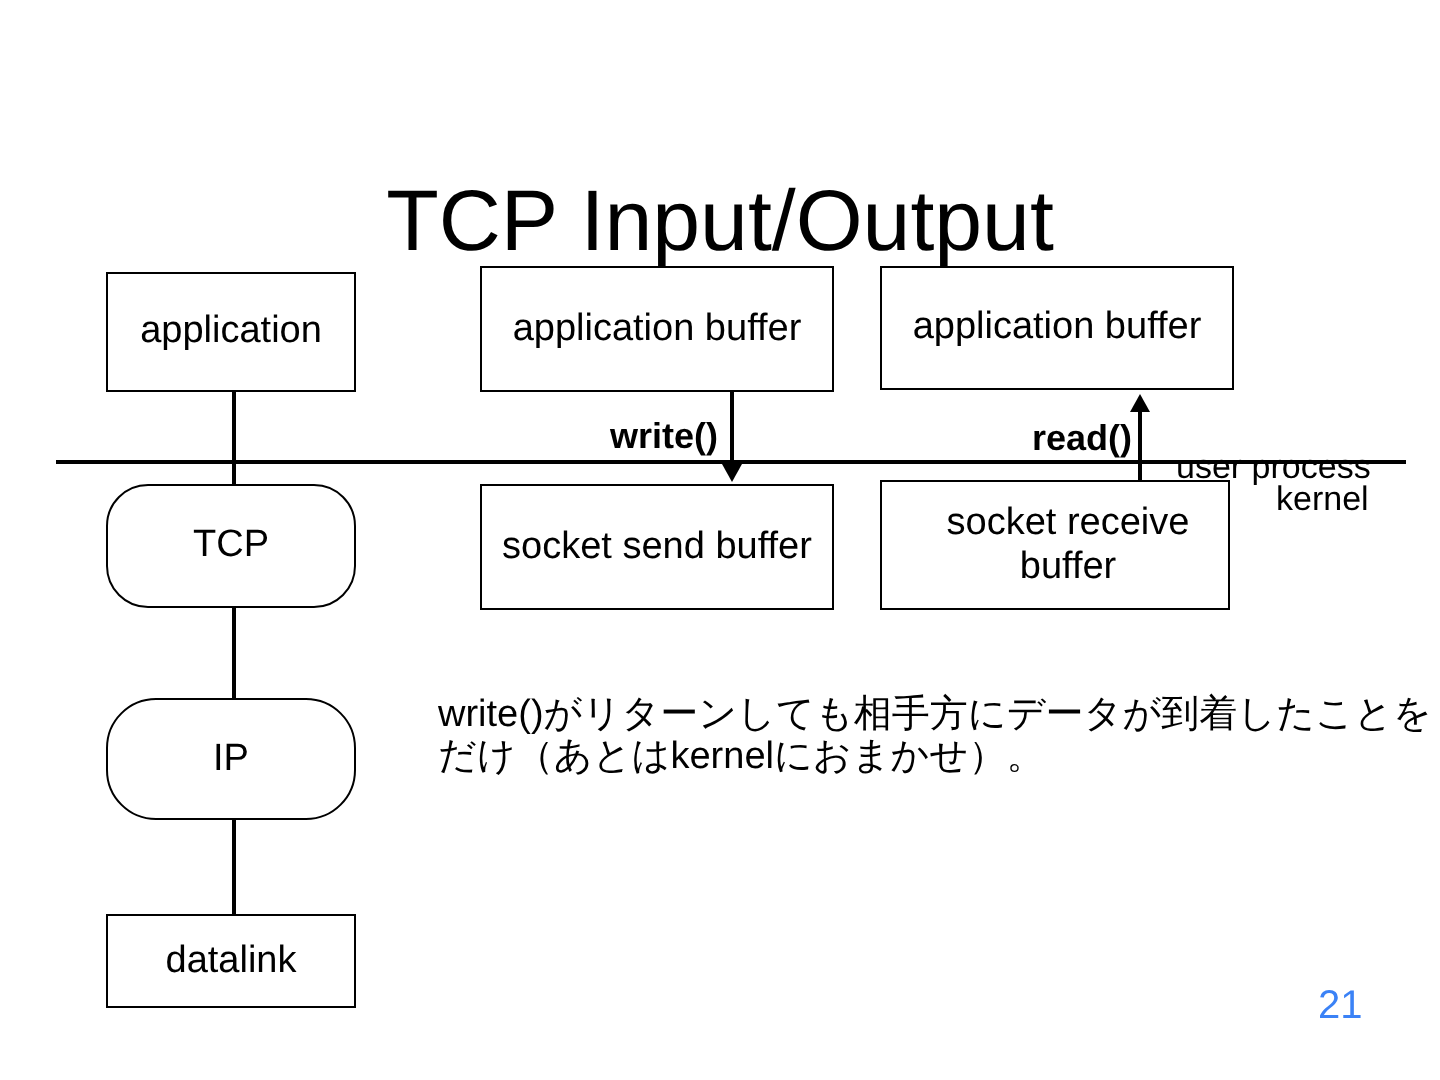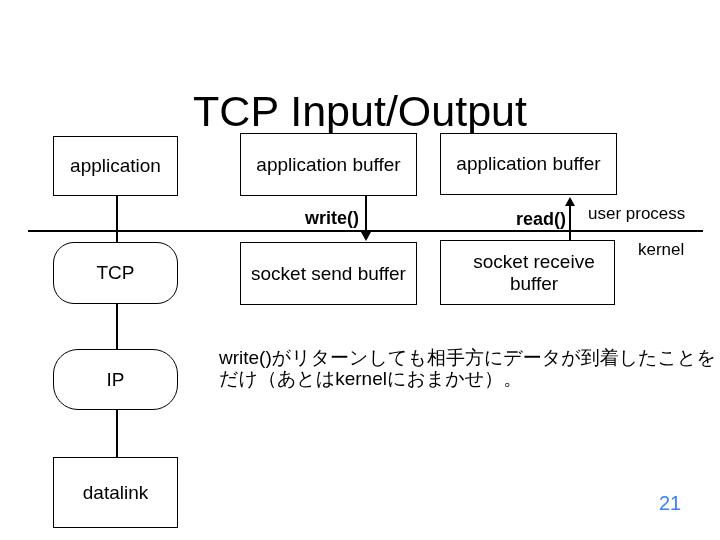--- a/index.html
+++ b/index.html
@@ -19,21 +19,21 @@
   .box {
     position: absolute; box-sizing: border-box;
     border: 1.5px solid #000000; background: #ffffff;
     display: flex; align-items: center; justify-content: center;
     text-align: center; font-size: 19px; line-height: 1.15;
     padding: 0 4px;
   }
   .box-application        { left: 53px;  top: 136px; width: 125px; height: 60px; }
   .box-tcp                { left: 53px;  top: 242px; width: 125px; height: 62px; border-radius: 21px; }
   .box-ip                 { left: 53px;  top: 349px; width: 125px; height: 61px; border-radius: 25px; }
-  .box-datalink           { left: 53px;  top: 457px; width: 125px; height: 71px; }
+  .box-datalink           { left: 53px;  top: 457px; width: 125px; height: 47px; }
   .box-app-buffer-send    { left: 240px; top: 133px; width: 177px; height: 63px; }
   .box-app-buffer-recv    { left: 440px; top: 133px; width: 177px; height: 62px; }
   .box-socket-send        { left: 240px; top: 242px; width: 177px; height: 63px; }
   .box-socket-recv        { left: 440px; top: 240px; width: 175px; height: 65px; padding-left: 17px; }
   .hline {
     position: absolute; background: #000000; height: 1.5px;
   }
   .divider { left: 28px; top: 230px; width: 675px; }
   .vline {
     position: absolute; background: #000000; width: 1.5px;
@@ -58,21 +58,21 @@
   }
   .call-label {
     position: absolute; font-weight: bold; font-size: 18px;
     width: 110px; text-align: right; white-space: nowrap;
   }
   .write-label { left: 249px; top: 208px; }
   .read-label  { left: 456px; top: 209px; }
   .region-label {
     position: absolute; font-size: 17px; white-space: nowrap;
   }
-  .user-process-label { left: 588px; top: 204px; }
+  .user-process-label { left: 588px; top: 224px; }
   .kernel-label       { left: 638px; top: 240px; }
   .note {
     position: absolute; left: 219px; top: 347px; width: 500px;
     font-size: 19px; line-height: 21px;
   }
   .note-line { white-space: nowrap; }
   .page-number {
     position: absolute; left: 659px; top: 492px;
     font-size: 20px; color: #3b82f6;
   }

